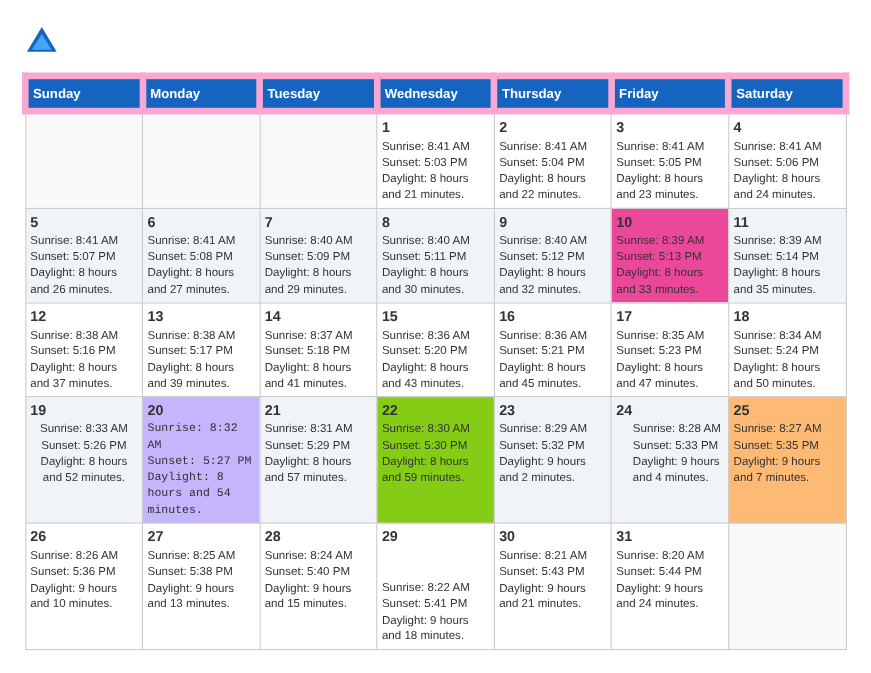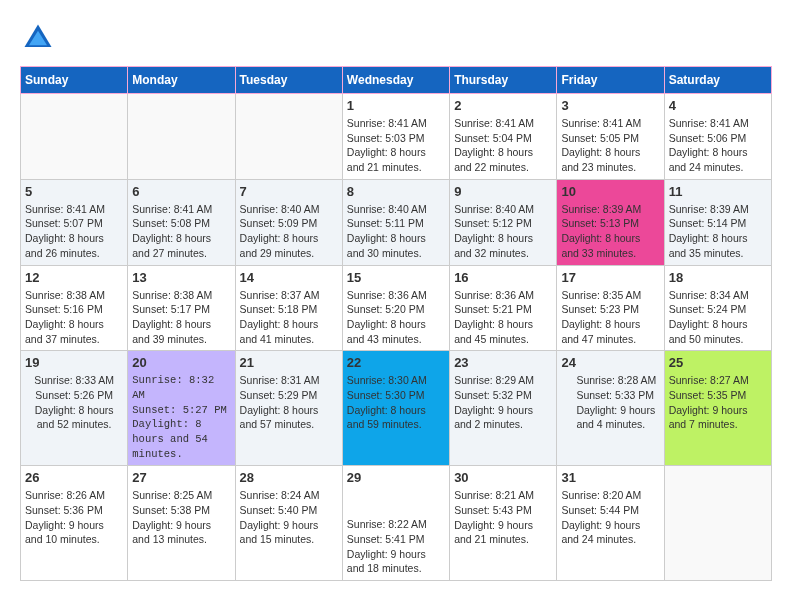--- a/index.html
+++ b/index.html
@@ -57,21 +57,21 @@
       border-collapse: collapse;
       font-size: 11px;
     }
     .calendar th {
       background-color: #1565c0;
       color: #fff;
       padding: 6px 4px;
       text-align: left;
       font-size: 12px;
       font-weight: bold;
-      border: 1px solid #f9a8d4;
+      border: 6px solid #f9a8d4;
     }
     .calendar td {
       border: 1px solid #ccc;
       vertical-align: top;
       padding: 4px;
       width: calc(100%/7);
       min-height: 80px;
       background: #fff;
     }
     .calendar td.empty {
@@ -257,39 +257,39 @@
           <div class="day-info" style="white-space: pre-line; font-family: Liberation Mono, monospace;">Sunrise: 8:32 AM
 Sunset: 5:27 PM
 Daylight: 8 hours and 54 minutes.</div>
         </td>
         <td style="background: rgb(240, 244, 248);">
           <div class="day-number">21</div>
           <div class="day-info" style="white-space: pre-line;">Sunrise: 8:31 AM
 Sunset: 5:29 PM
 Daylight: 8 hours and 57 minutes.</div>
         </td>
-        <td style="background: #0ea5e9;">
+        <td style="background: #84cc16;">
           <div class="day-number">22</div>
           <div class="day-info" style="white-space: pre-line;">Sunrise: 8:30 AM
 Sunset: 5:30 PM
 Daylight: 8 hours and 59 minutes.</div>
         </td>
         <td style="background: rgb(240, 244, 248);">
           <div class="day-number">23</div>
           <div class="day-info" style="white-space: pre-line;">Sunrise: 8:29 AM
 Sunset: 5:32 PM
 Daylight: 9 hours and 2 minutes.</div>
         </td>
         <td style="background: rgb(240, 244, 248);">
           <div class="day-number">24</div>
           <div class="day-info" style="white-space: pre-line; margin-left: 15px;">Sunrise: 8:28 AM
 Sunset: 5:33 PM
 Daylight: 9 hours and 4 minutes.</div>
         </td>
-        <td style="background: #bef264;">
+        <td style="background: #fdba74;">
           <div class="day-number">25</div>
           <div class="day-info" style="white-space: pre-line;">Sunrise: 8:27 AM
 Sunset: 5:35 PM
 Daylight: 9 hours and 7 minutes.</div>
         </td>
       </tr>
       <tr>
         <td>
           <div class="day-number">26</div>
           <div class="day-info" style="white-space: pre-line;">Sunrise: 8:26 AM

